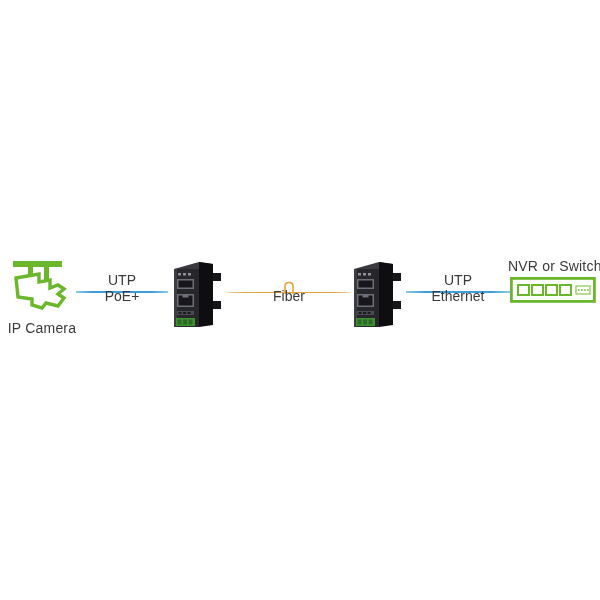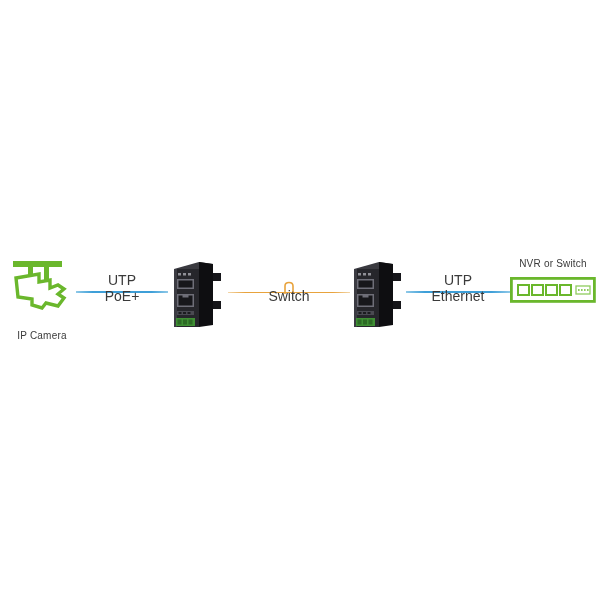--- a/index.html
+++ b/index.html
@@ -24,26 +24,26 @@
   .node { position: absolute; }
 
   
   #ip-camera { left: 6px; top: 258px; width: 72px; height: 90px; }
   #ip-camera .cam-svg { display: block; }
   .cap-label {
     position: absolute;
     left: 0;
     width: 100%;
     text-align: center;
-    font-size: 10px;
+    font-size: 14px;
     color: #3a3a3a;
     letter-spacing: .2px;
     white-space: nowrap;
   }
-  #ip-camera .cap-label { top: 72px; }
+  #ip-camera .cap-label { top: 62px; }
 
   
   .link { position: absolute; }
   .link .wire {
     position: absolute;
     left: 0;
     width: 100%;
     height: 2px;
     top: 19px;
   }
@@ -144,21 +144,21 @@
       <rect x="20.5" y="64.5" width="4" height="5" fill="#2c6a24"></rect>
     </svg>
   </div>
 
   <div class="link" id="link-fiber">
     <div class="lbl top"></div>
     <div class="wire" style="background:linear-gradient(90deg,#f3d6a8 0%,#e8a33d 14%,#e8a33d 86%,#f3d6a8 100%);height:1.6px;top:19.5px;"></div>
     <svg class="fiber-arch" width="16" height="13" viewBox="0 0 16 13">
       <path d="M 4 13 L 4 5 Q 4 1.5 8 1.5 Q 12 1.5 12 5 L 12 13" fill="none" stroke="#e8a33d" stroke-width="1.6"></path>
     </svg>
-    <div class="lbl bot">Switch</div>
+    <div class="lbl bot">Fiber</div>
   </div>
 
   <div class="node converter" id="converter-2">
     <svg width="58" height="76" viewBox="0 0 58 76">
       <rect x="44" y="18" width="9" height="8" fill="#16161a"></rect>
       <rect x="44" y="46" width="9" height="8" fill="#16161a"></rect>
       <path d="M 6 14 L 31 7 L 45 9 L 45 14 Z" fill="#3a3a40"></path>
       <path d="M 31 7 L 45 9 L 45 70 L 31 72 Z" fill="#0e0e11"></path>
       <rect x="6" y="14" width="25" height="58" fill="#26262b"></rect>
       <rect x="6" y="14" width="3" height="58" fill="#3c3c43"></rect>

